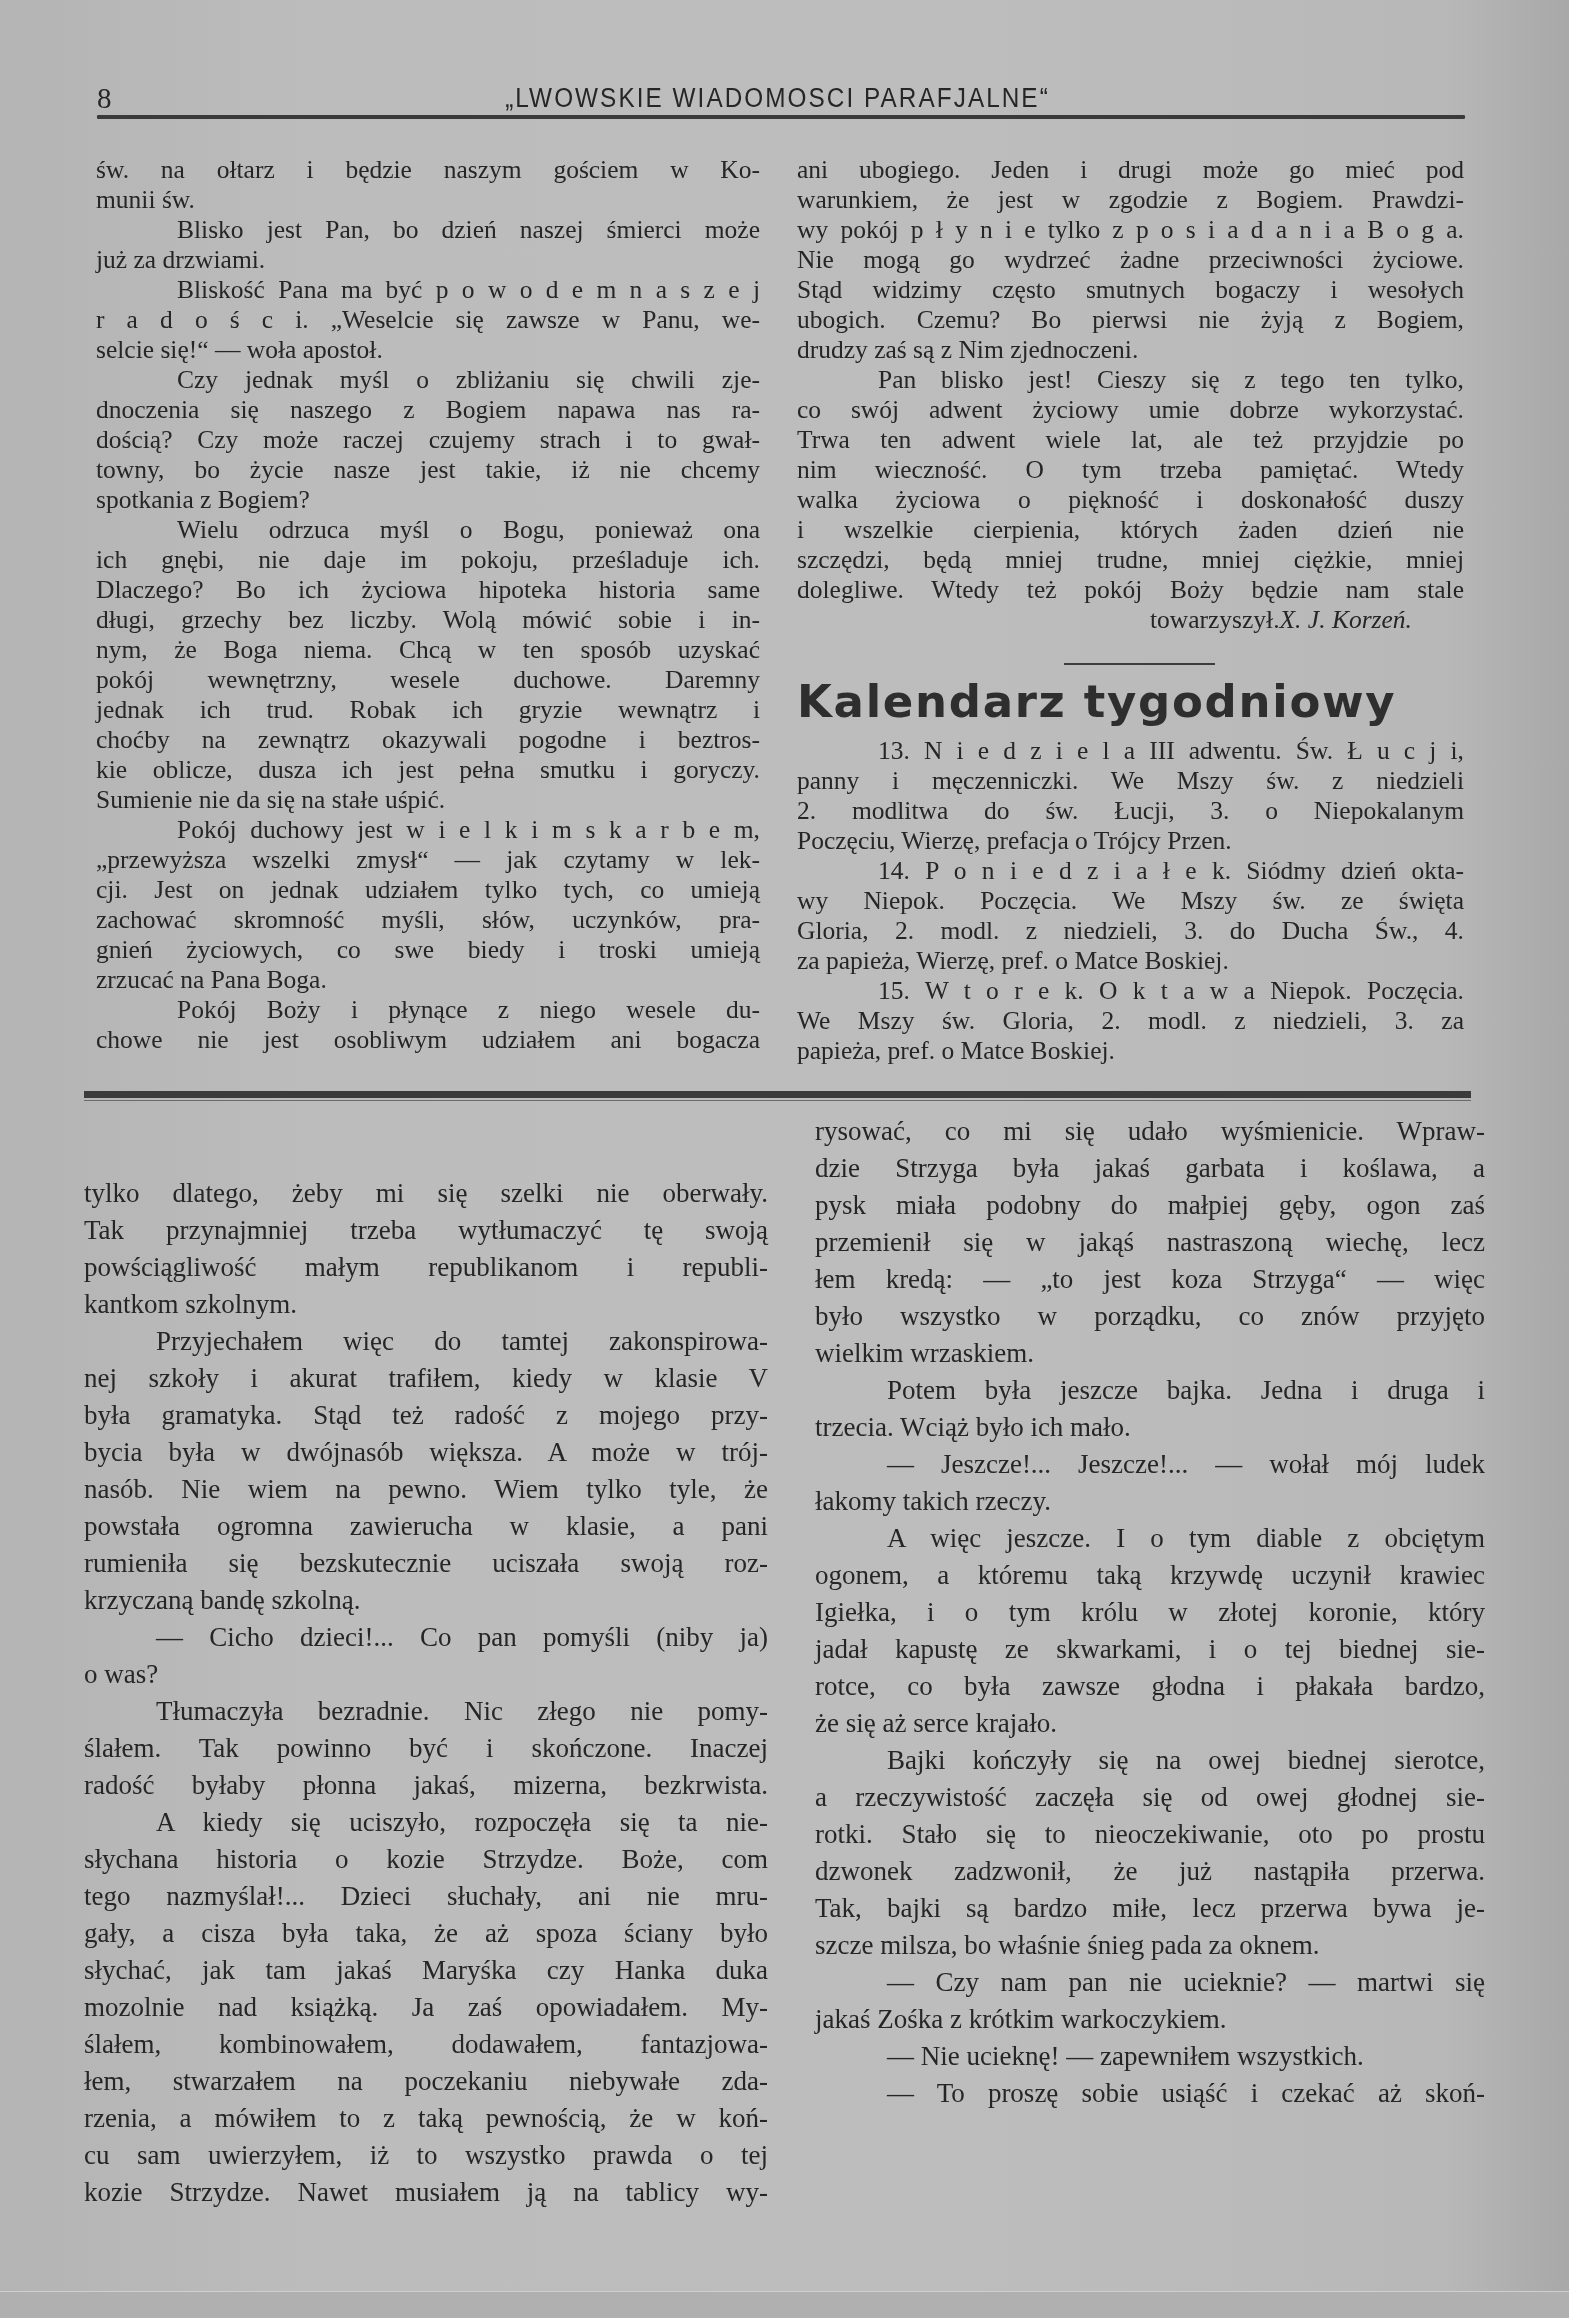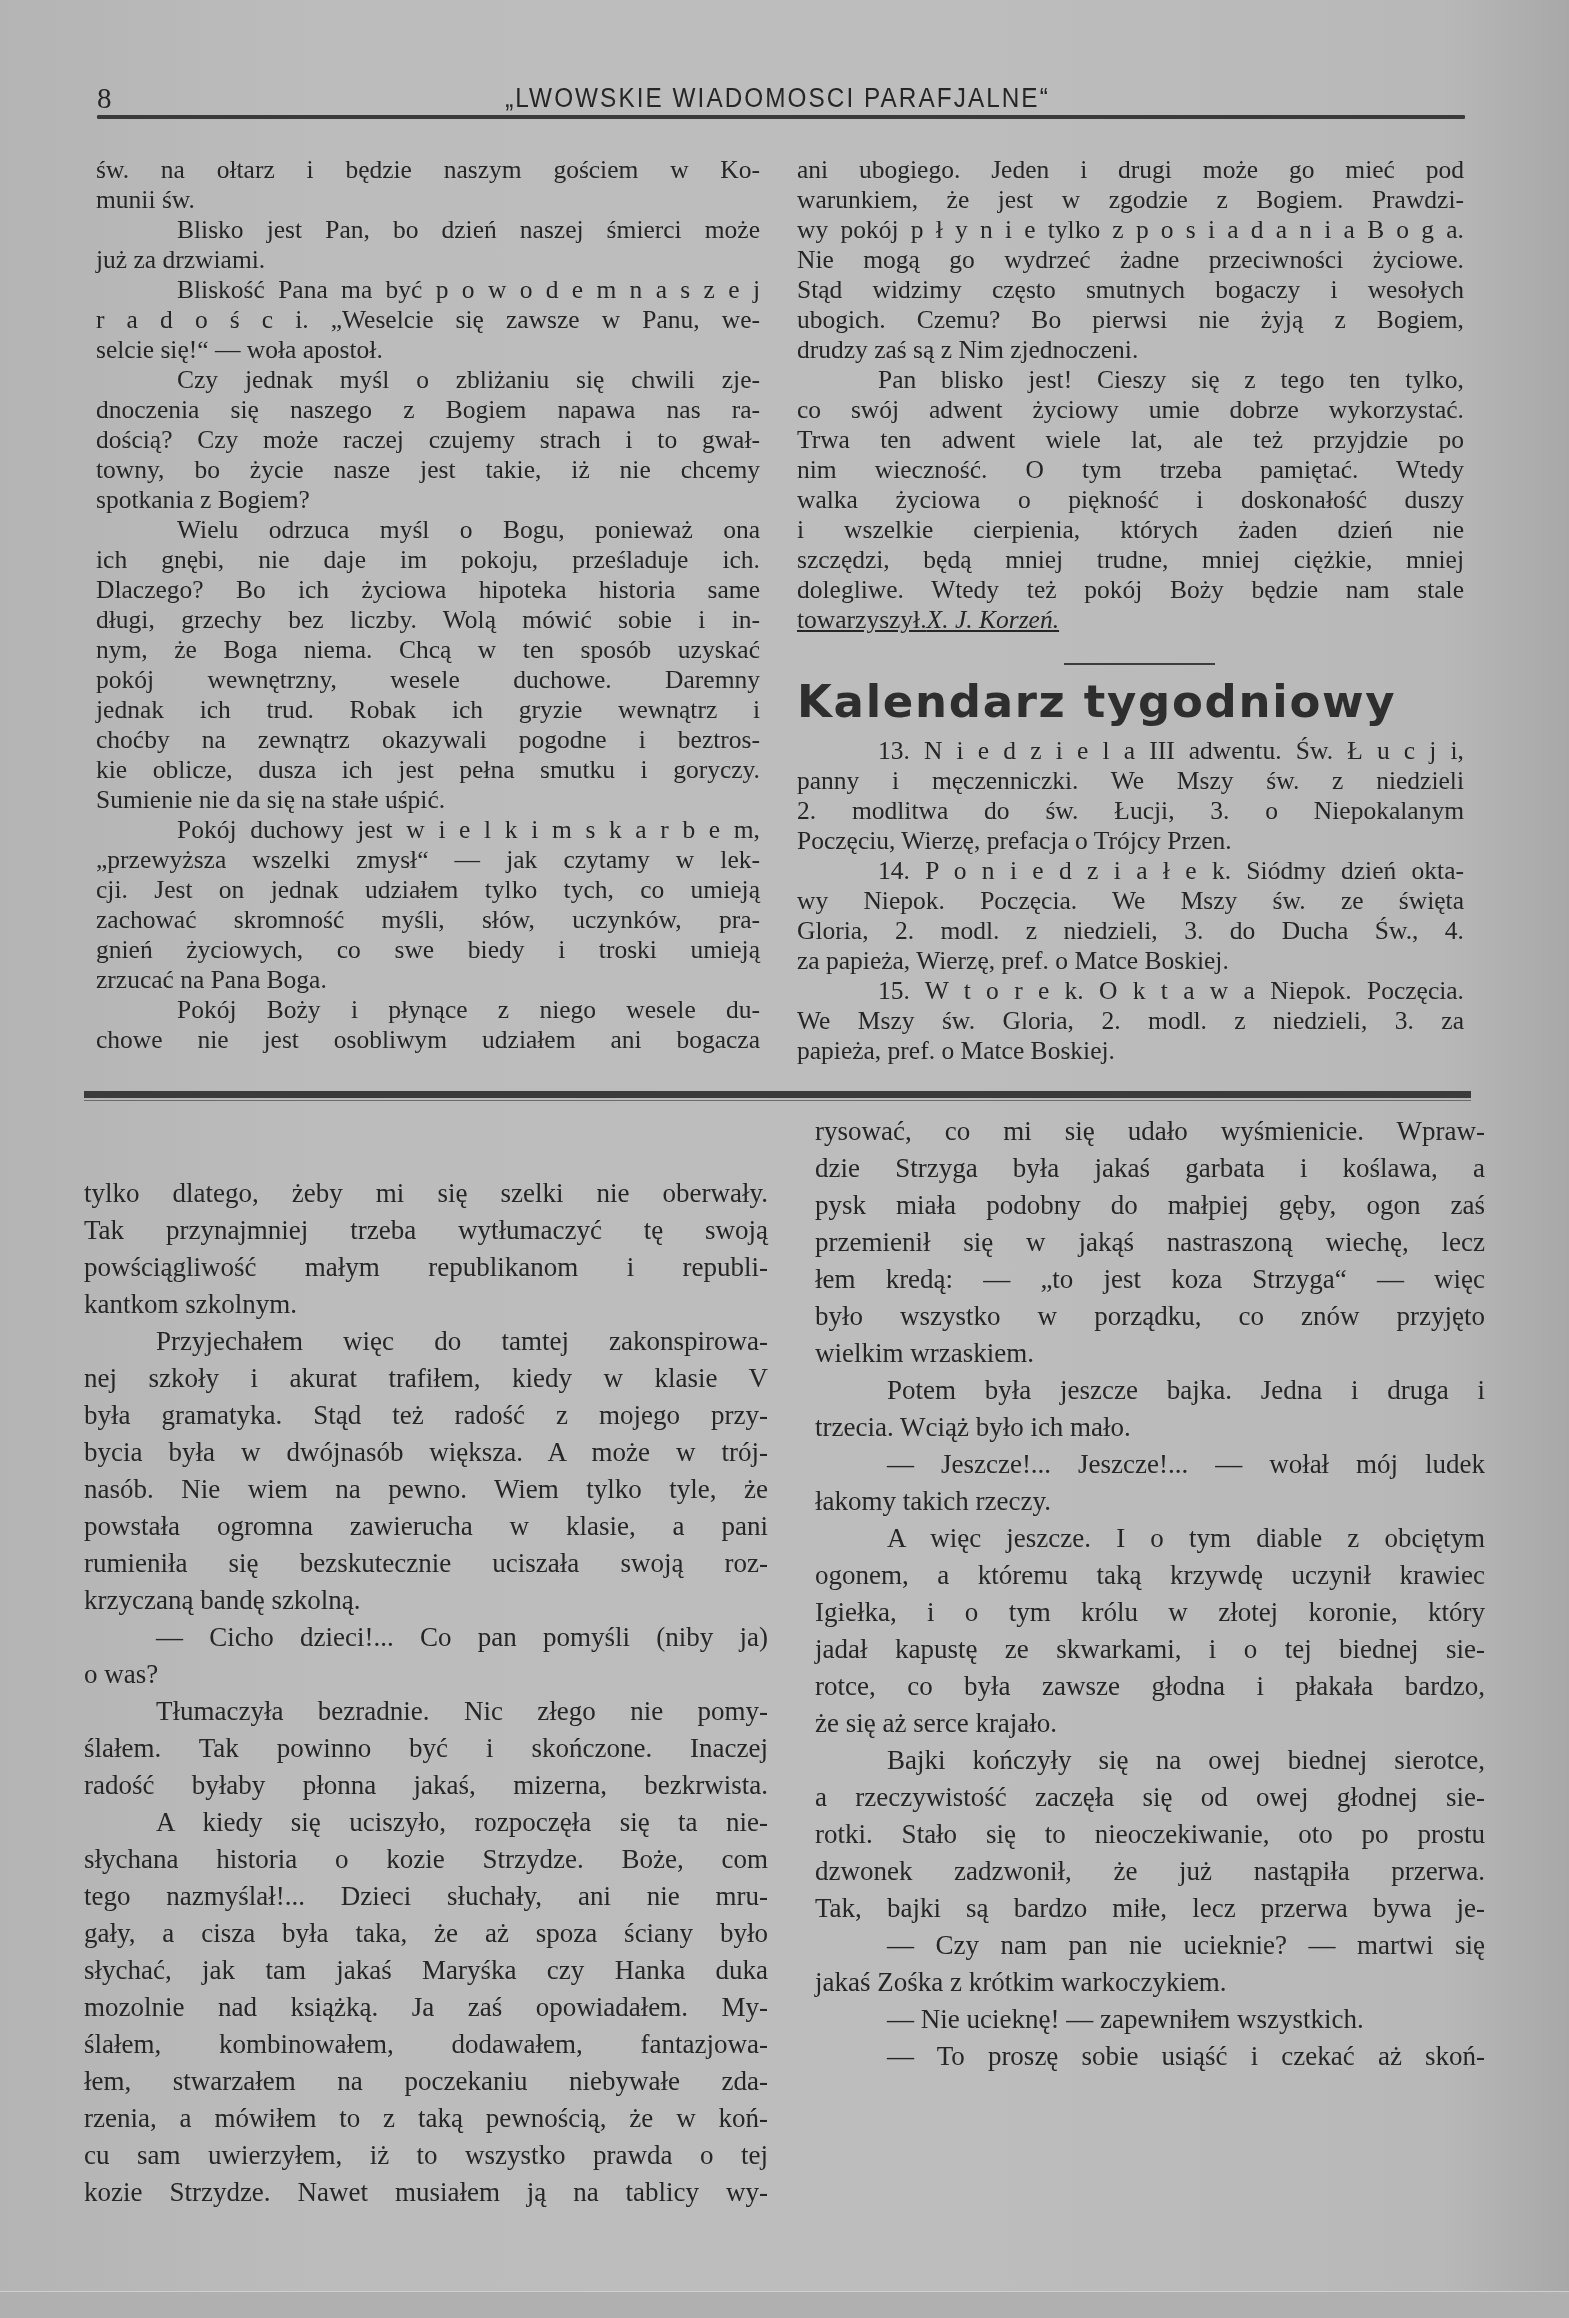--- a/index.html
+++ b/index.html
@@ -40,21 +40,21 @@
     font-size: 25.5px;
   }
   .line {
     display: block; white-space: nowrap; height: 30px; line-height: 30px;
     text-align: justify; text-align-last: justify;
   }
   .line.last { text-align-last: left; }
   .line.indent { padding-left: 81px; }
   .col-top-left { left: 96px; top: 155px; width: 664px; }
   .col-top-right { left: 797px; top: 155px; width: 667px; }
-  .signature-line { display:flex; justify-content: flex-start; height:30px; line-height:30px;text-decoration:underline; }
+  .signature-line { display:flex; justify-content: flex-end; height:30px; line-height:30px; }
   .signature { font-style: italic; padding-right: 52px; }
   .short-rule {
     position: absolute; left: 1064px; top: 663px; width: 151px; height: 2.3px; background: #3c3c3c;
   }
   .section-title {
     position: absolute; left: 797px; top: 670px;
     font-family: "DejaVu Sans", sans-serif; font-weight: bold; font-size: 45px;
     line-height: 64px; letter-spacing: 1.7px; color: #2e2e2e;
   }
   .calendar { left: 797px; top: 736px; width: 667px; }
@@ -203,20 +203,21 @@
       <span class="line">ogonem, a któremu taką krzywdę uczynił krawiec</span>
       <span class="line">Igiełka, i o tym królu w złotej koronie, który</span>
       <span class="line">jadał kapustę ze skwarkami, i o tej biednej sie-</span>
       <span class="line">rotce, co była zawsze głodna i płakała bardzo,</span>
       <span class="line last">że się aż serce krajało.</span>
       <span class="line indent">Bajki kończyły się na owej biednej sierotce,</span>
       <span class="line">a rzeczywistość zaczęła się od owej głodnej sie-</span>
       <span class="line">rotki. Stało się to nieoczekiwanie, oto po prostu</span>
       <span class="line">dzwonek zadzwonił, że już nastąpiła przerwa.</span>
       <span class="line">Tak, bajki są bardzo miłe, lecz przerwa bywa je-</span>
+      <span class="line last">szcze milsza, bo właśnie śnieg pada za oknem.</span>
       <span class="line indent">— Czy nam pan nie ucieknie? — martwi się</span>
       <span class="line last">jakaś Zośka z krótkim warkoczykiem.</span>
       <span class="line indent last">— Nie ucieknę! — zapewniłem wszystkich.</span>
       <span class="line indent">— To proszę sobie usiąść i czekać aż skoń-</span>
     </div>
 
   <div class="bottom-strip"></div>
 </div>
 
 

